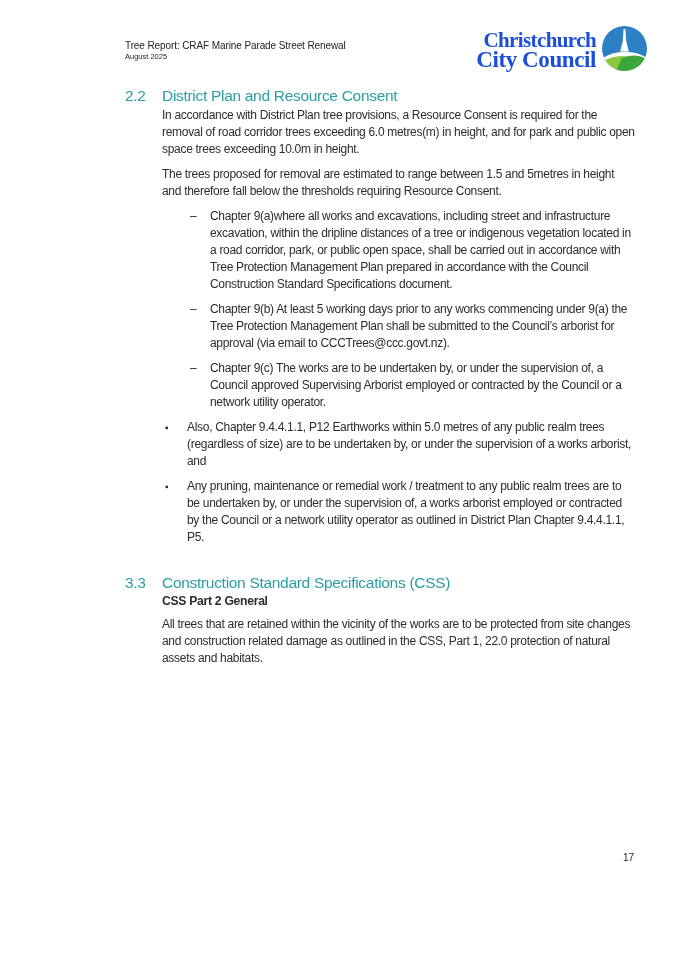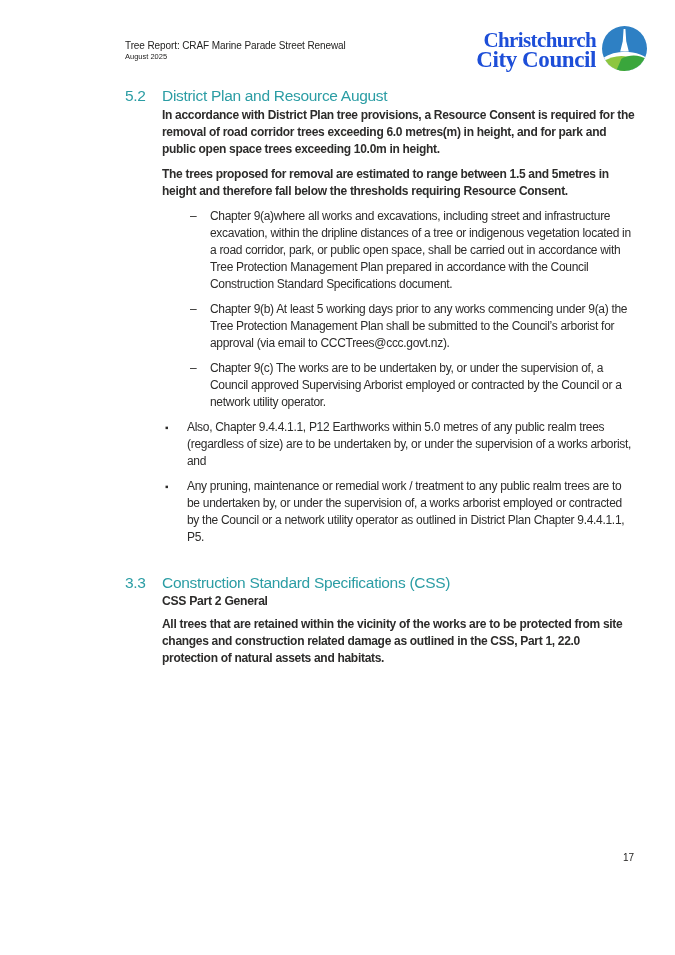--- a/index.html
+++ b/index.html
@@ -71,21 +71,21 @@
     display: flex;
     margin-left: -37px;
     color: #2b9da4;
     font-size: 15.5px;
     line-height: 20px;
     letter-spacing: -0.3px;
   }
   .sec-num { width: 37px; flex: none; }
   .sec-title { flex: 1; }
 
-  .content p { margin: 0 0 8px 0; font-weight: bold; }
+  .content p { margin: 0 0 8px 0; }
   .content p.first-after-head { margin-top: 1px; }
 
   .bullet-item {
     display: flex;
     margin: 0 0 8px 0;
   }
   .dash-item { padding-left: 28px; }
   .dash-marker { width: 20px; flex: none; }
   .sq-item { padding-left: 3px; }
   .sq-marker {
@@ -139,22 +139,22 @@
         <path d="M-2 37 C 7 30 17 28 25 30 L 22 46 L-2 46 Z" fill="#8dc63f"></path>
         <path d="M19 32 C 28 27 38 28 46 34 L46 46 L13 46 Z" fill="#3aa63c"></path>
         <path d="M21.1 3 L22.9 3 L23.7 15 L26.2 25 L17.8 25 L20.3 15 Z" fill="#ffffff"></path>
       </g>
     </svg>
   </div>
 
   <div class="content">
 
     <div class="sec-head">
-      <span class="sec-num">5.2</span>
-      <span class="sec-title">District Plan and Resource August</span>
+      <span class="sec-num">2.2</span>
+      <span class="sec-title">District Plan and Resource Consent</span>
     </div>
 
     <p class="first-after-head">In accordance with District Plan tree provisions, a Resource Consent is required for the removal of road corridor trees exceeding 6.0 metres(m) in height, and for park and public open space trees exceeding 10.0m in height.</p>
     <p>The trees proposed for removal are estimated to range between 1.5 and 5metres in height and therefore fall below the thresholds requiring Resource Consent.</p>
 
     <div>
       <div class="bullet-item dash-item">
         <span class="dash-marker">–</span>
         <span class="bullet-text">Chapter 9(a)where all works and excavations, including street and infrastructure excavation, within the dripline distances of a tree or indigenous vegetation located in a road corridor, park, or public open space, shall be carried out in accordance with Tree Protection Management Plan prepared in accordance with the Council Construction Standard Specifications document.</span>
       </div>

